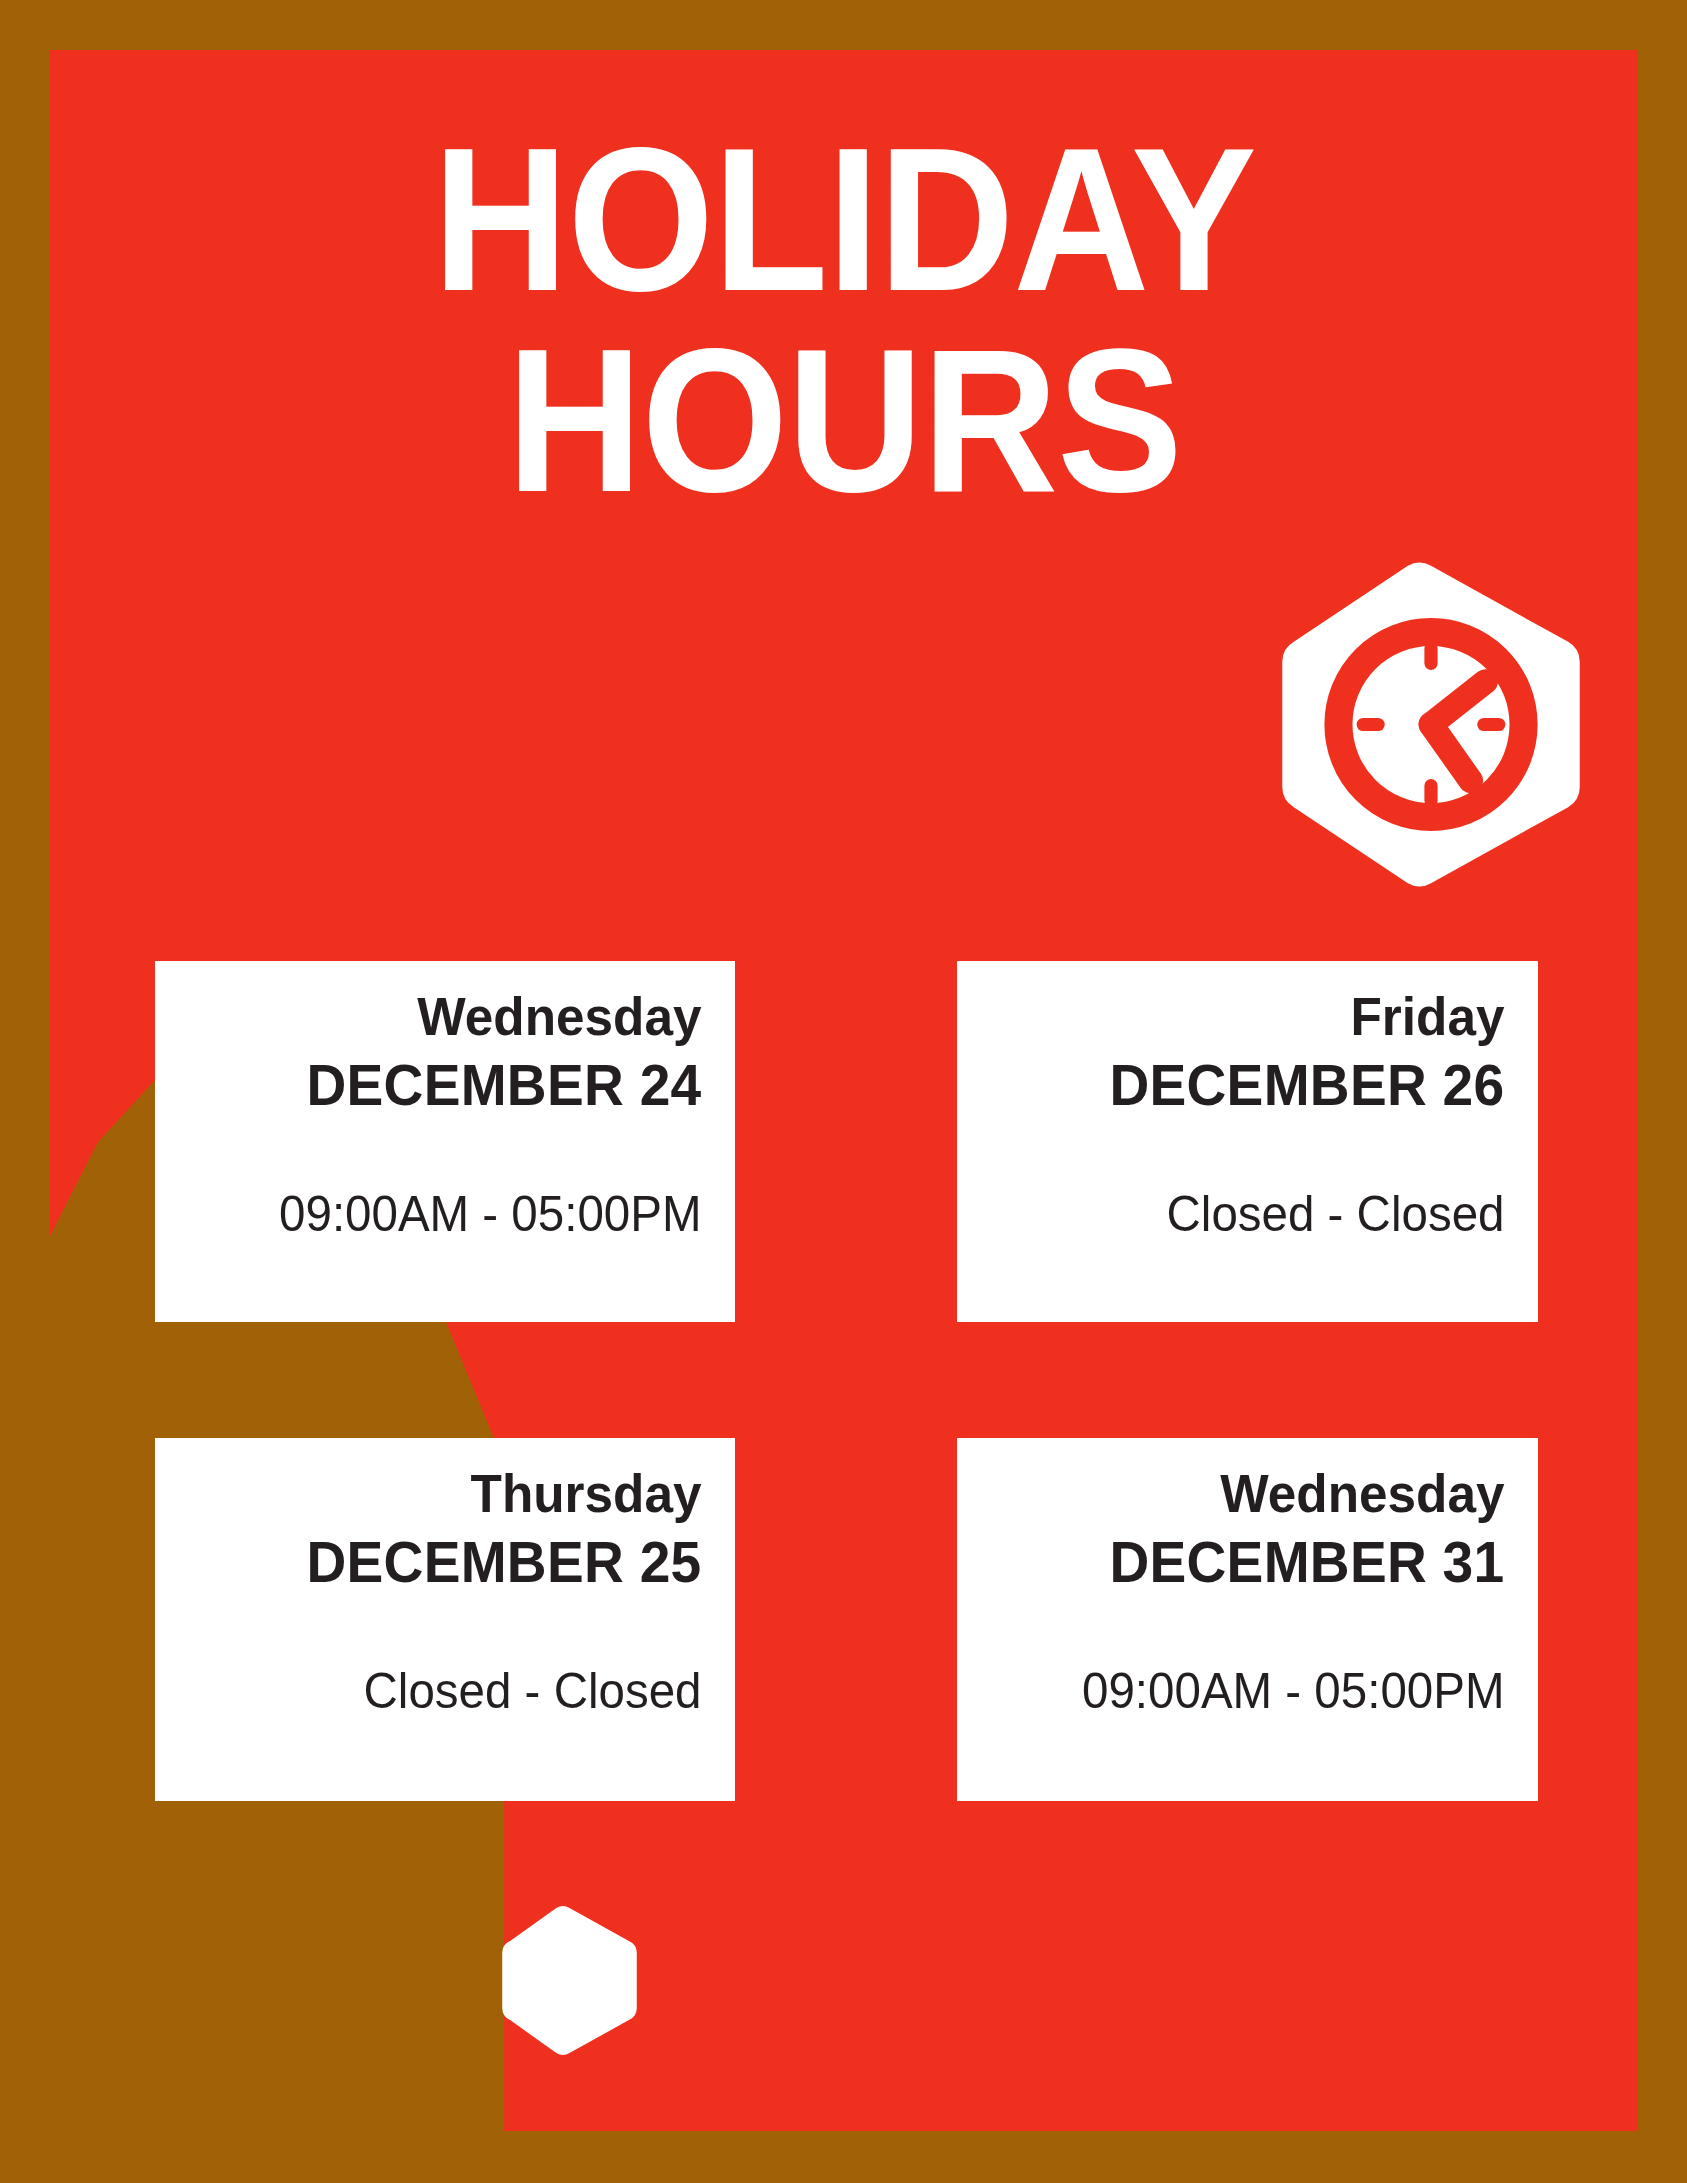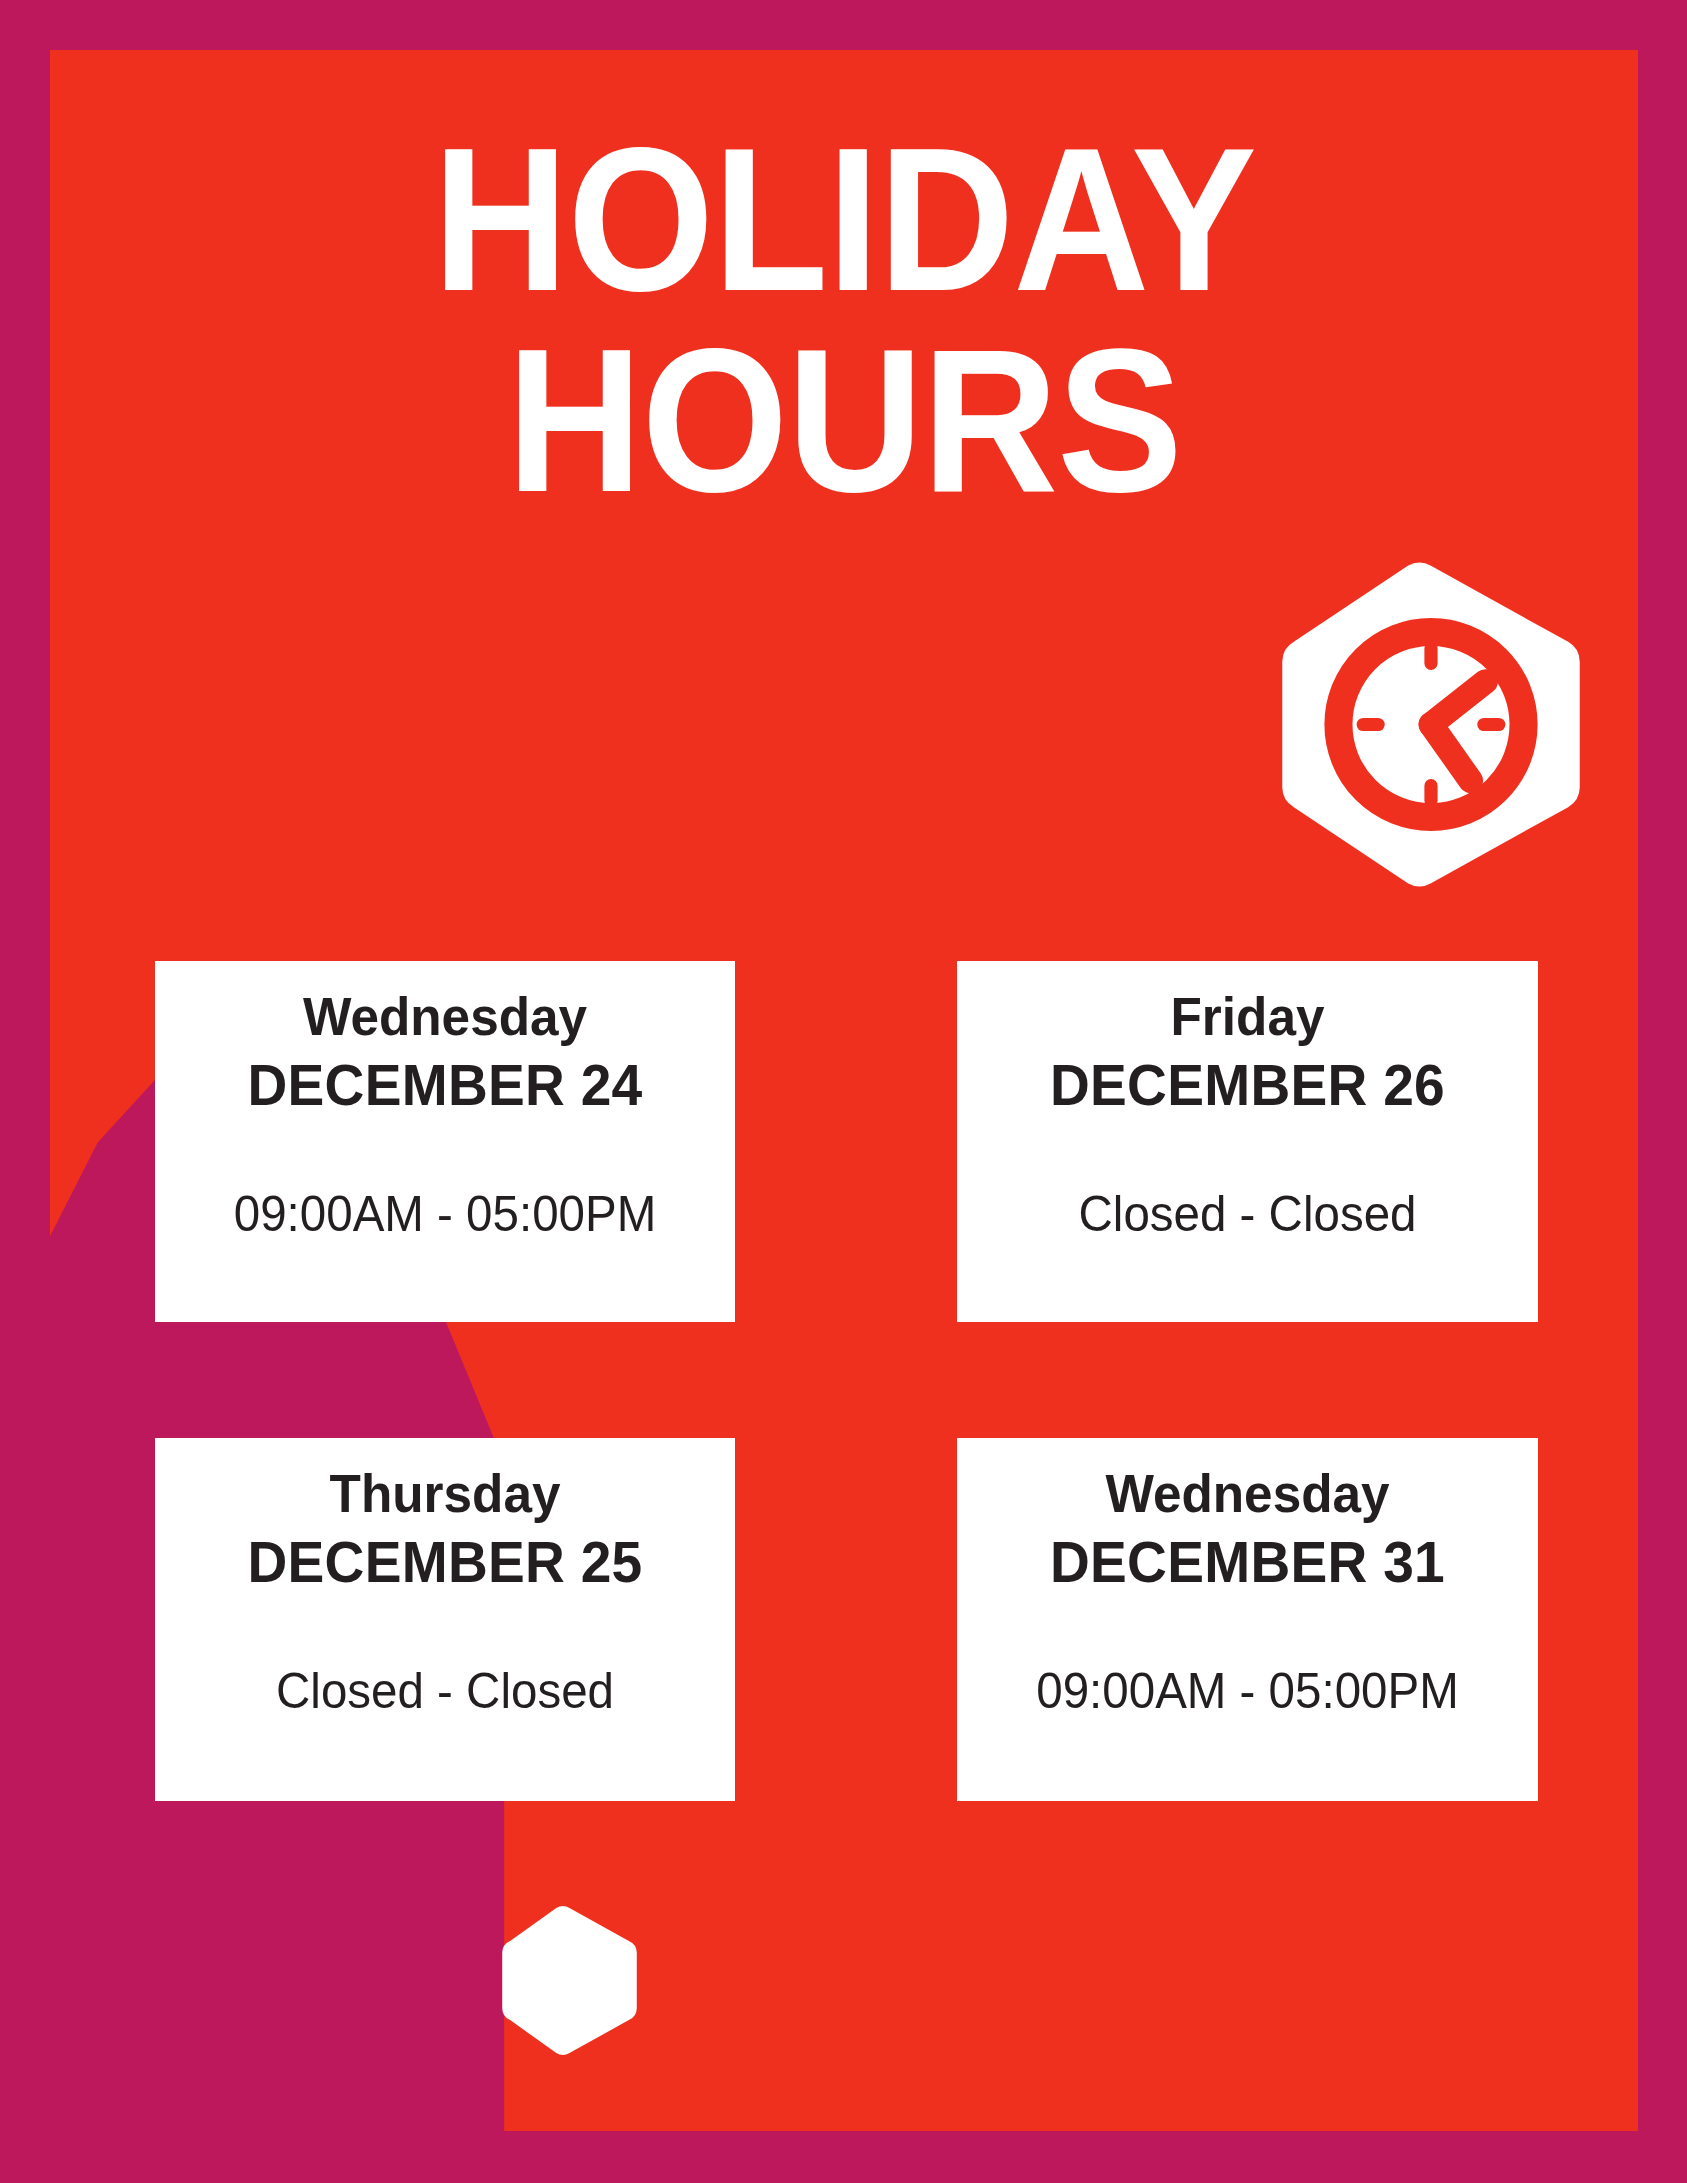--- a/index.html
+++ b/index.html
@@ -8,21 +8,21 @@
     background: #ffffff;
   }
   body {
     font-family: "Liberation Sans", sans-serif;
   }
 
   #poster {
     position: relative;
     width: 1687px;
     height: 2183px;
-    background: #be185d;
+    background: #a16207;
     overflow: hidden;
   }
 
   
   #red-panel {
     position: absolute;
     left: 50px;
     top: 50px;
     width: 1588px;
     height: 2081px;
@@ -68,21 +68,21 @@
     height: 331px;
   }
   #clock-badge svg { display: block; width: 100%; height: 100%; }
 
   
   .card {
     position: absolute;
     background: #ffffff;
     box-sizing: border-box;
     padding: 25px 20px 0 20px;
-    text-align: center;
+    text-align: right;
     color: #231f20;
   }
   .card-c1 { left: 155px; }
   .card-c2 { left: 957px; }
   .card-r1 { top: 961px; height: 361px; }
   .card-r2 { top: 1438px; height: 363px; }
   .card-c1 { width: 580px; }
   .card-c2 { width: 581px; }
 
   .card-day {

